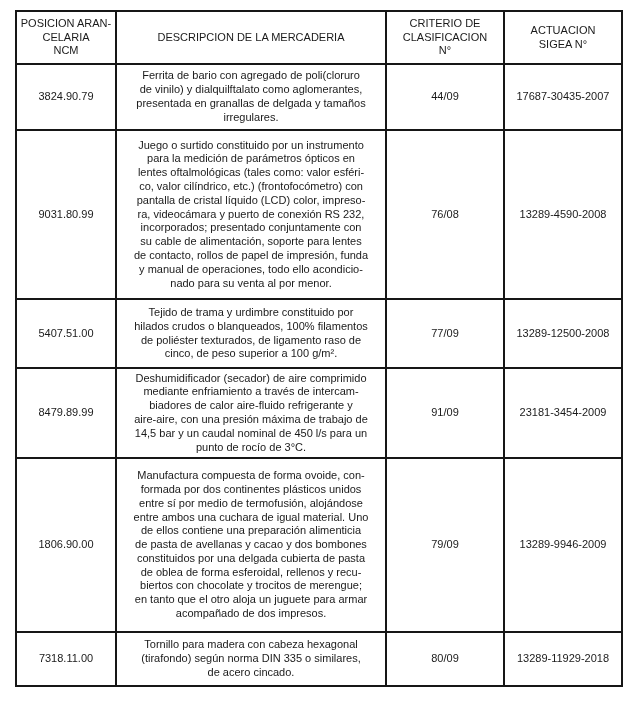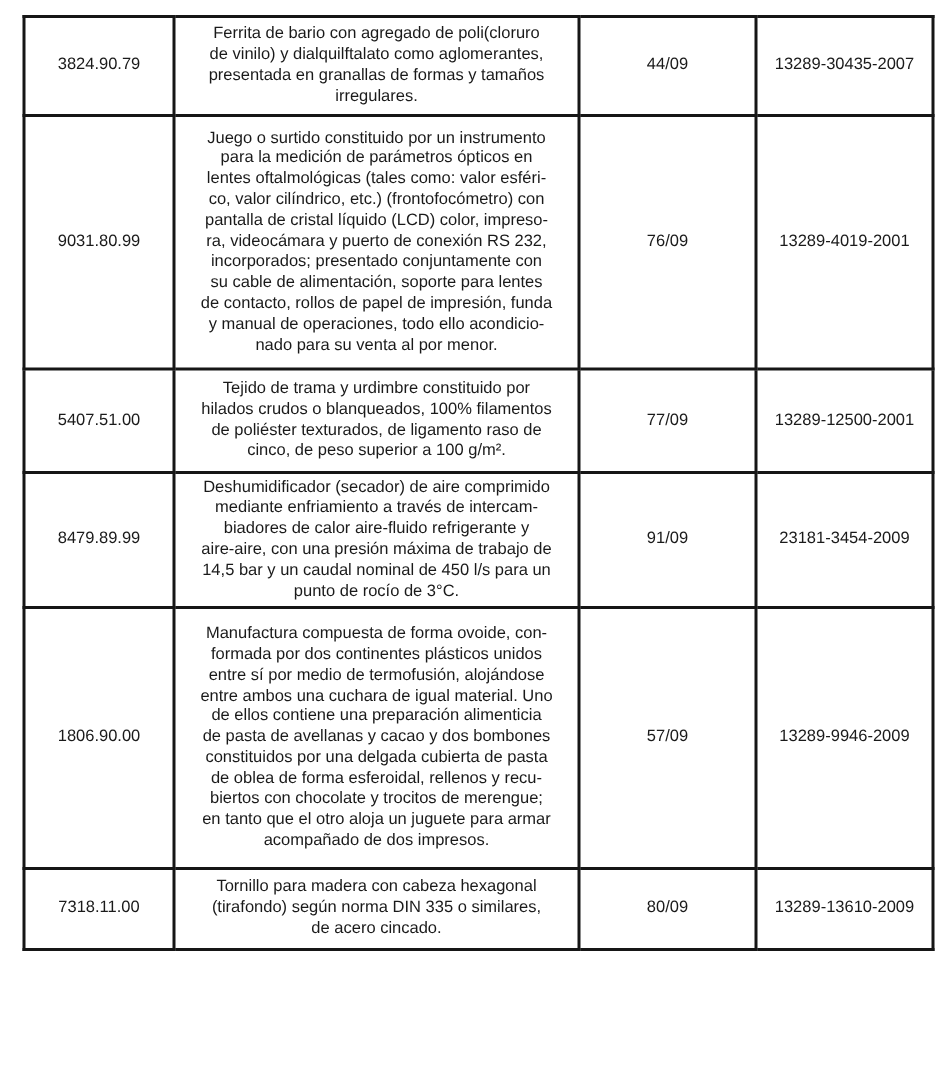--- a/index.html
+++ b/index.html
@@ -49,56 +49,67 @@
 
 <div class="page">
   <table class="doc-table">
     <colgroup>
       <col class="c-ncm">
       <col class="c-desc">
       <col class="c-crit">
       <col class="c-act">
     </colgroup>
     <tbody>
+      <tr style="height:53px;">
+        <th>POSICION ARAN-
+CELARIA
+NCM</th>
+        <th>DESCRIPCION DE LA MERCADERIA</th>
+        <th>CRITERIO DE
+CLASIFICACION
+N°</th>
+        <th>ACTUACION
+SIGEA N°</th>
+      </tr>
 
       <tr style="height:66px;">
         <td>3824.90.79</td>
         <td>Ferrita de bario con agregado de poli(cloruro
 de vinilo) y dialquilftalato como aglomerantes,
-presentada en granallas de formas y tamaños
+presentada en granallas de delgada y tamaños
 irregulares.</td>
         <td>44/09</td>
-        <td>13289-30435-2007</td>
+        <td>17687-30435-2007</td>
       </tr>
 
       <tr style="height:169px;">
         <td>9031.80.99</td>
         <td>Juego o surtido constituido por un instrumento
 para la medición de parámetros ópticos en
 lentes oftalmológicas (tales como: valor esféri-
 co, valor cilíndrico, etc.) (frontofocómetro) con
 pantalla de cristal líquido (LCD) color, impreso-
 ra, videocámara y puerto de conexión RS 232,
 incorporados; presentado conjuntamente con
 su cable de alimentación, soporte para lentes
 de contacto, rollos de papel de impresión, funda
 y manual de operaciones, todo ello acondicio-
 nado para su venta al por menor.</td>
-        <td>76/09</td>
-        <td>13289-4019-2001</td>
+        <td>76/08</td>
+        <td>13289-4590-2008</td>
       </tr>
 
       <tr style="height:69px;">
         <td>5407.51.00</td>
         <td>Tejido de trama y urdimbre constituido por
 hilados crudos o blanqueados, 100% filamentos
 de poliéster texturados, de ligamento raso de
 cinco, de peso superior a 100 g/m².</td>
         <td>77/09</td>
-        <td>13289-12500-2001</td>
+        <td>13289-12500-2008</td>
       </tr>
 
       <tr style="height:90px;">
         <td>8479.89.99</td>
         <td>Deshumidificador (secador) de aire comprimido
 mediante enfriamiento a través de intercam-
 biadores de calor aire-fluido refrigerante y
 aire-aire, con una presión máxima de trabajo de
 14,5 bar y un caudal nominal de 450 l/s para un
 punto de rocío de 3°C.</td>
@@ -112,27 +123,27 @@
 formada por dos continentes plásticos unidos
 entre sí por medio de termofusión, alojándose
 entre ambos una cuchara de igual material. Uno
 de ellos contiene una preparación alimenticia
 de pasta de avellanas y cacao y dos bombones
 constituidos por una delgada cubierta de pasta
 de oblea de forma esferoidal, rellenos y recu-
 biertos con chocolate y trocitos de merengue;
 en tanto que el otro aloja un juguete para armar
 acompañado de dos impresos.</td>
-        <td>57/09</td>
+        <td>79/09</td>
         <td>13289-9946-2009</td>
       </tr>
 
       <tr style="height:54px;">
         <td>7318.11.00</td>
         <td>Tornillo para madera con cabeza hexagonal
 (tirafondo) según norma DIN 335 o similares,
 de acero cincado.</td>
         <td>80/09</td>
-        <td>13289-13610-2009</td>
+        <td>13289-11929-2018</td>
       </tr>
     </tbody>
   </table>
 </div>
 
 </body></html>

